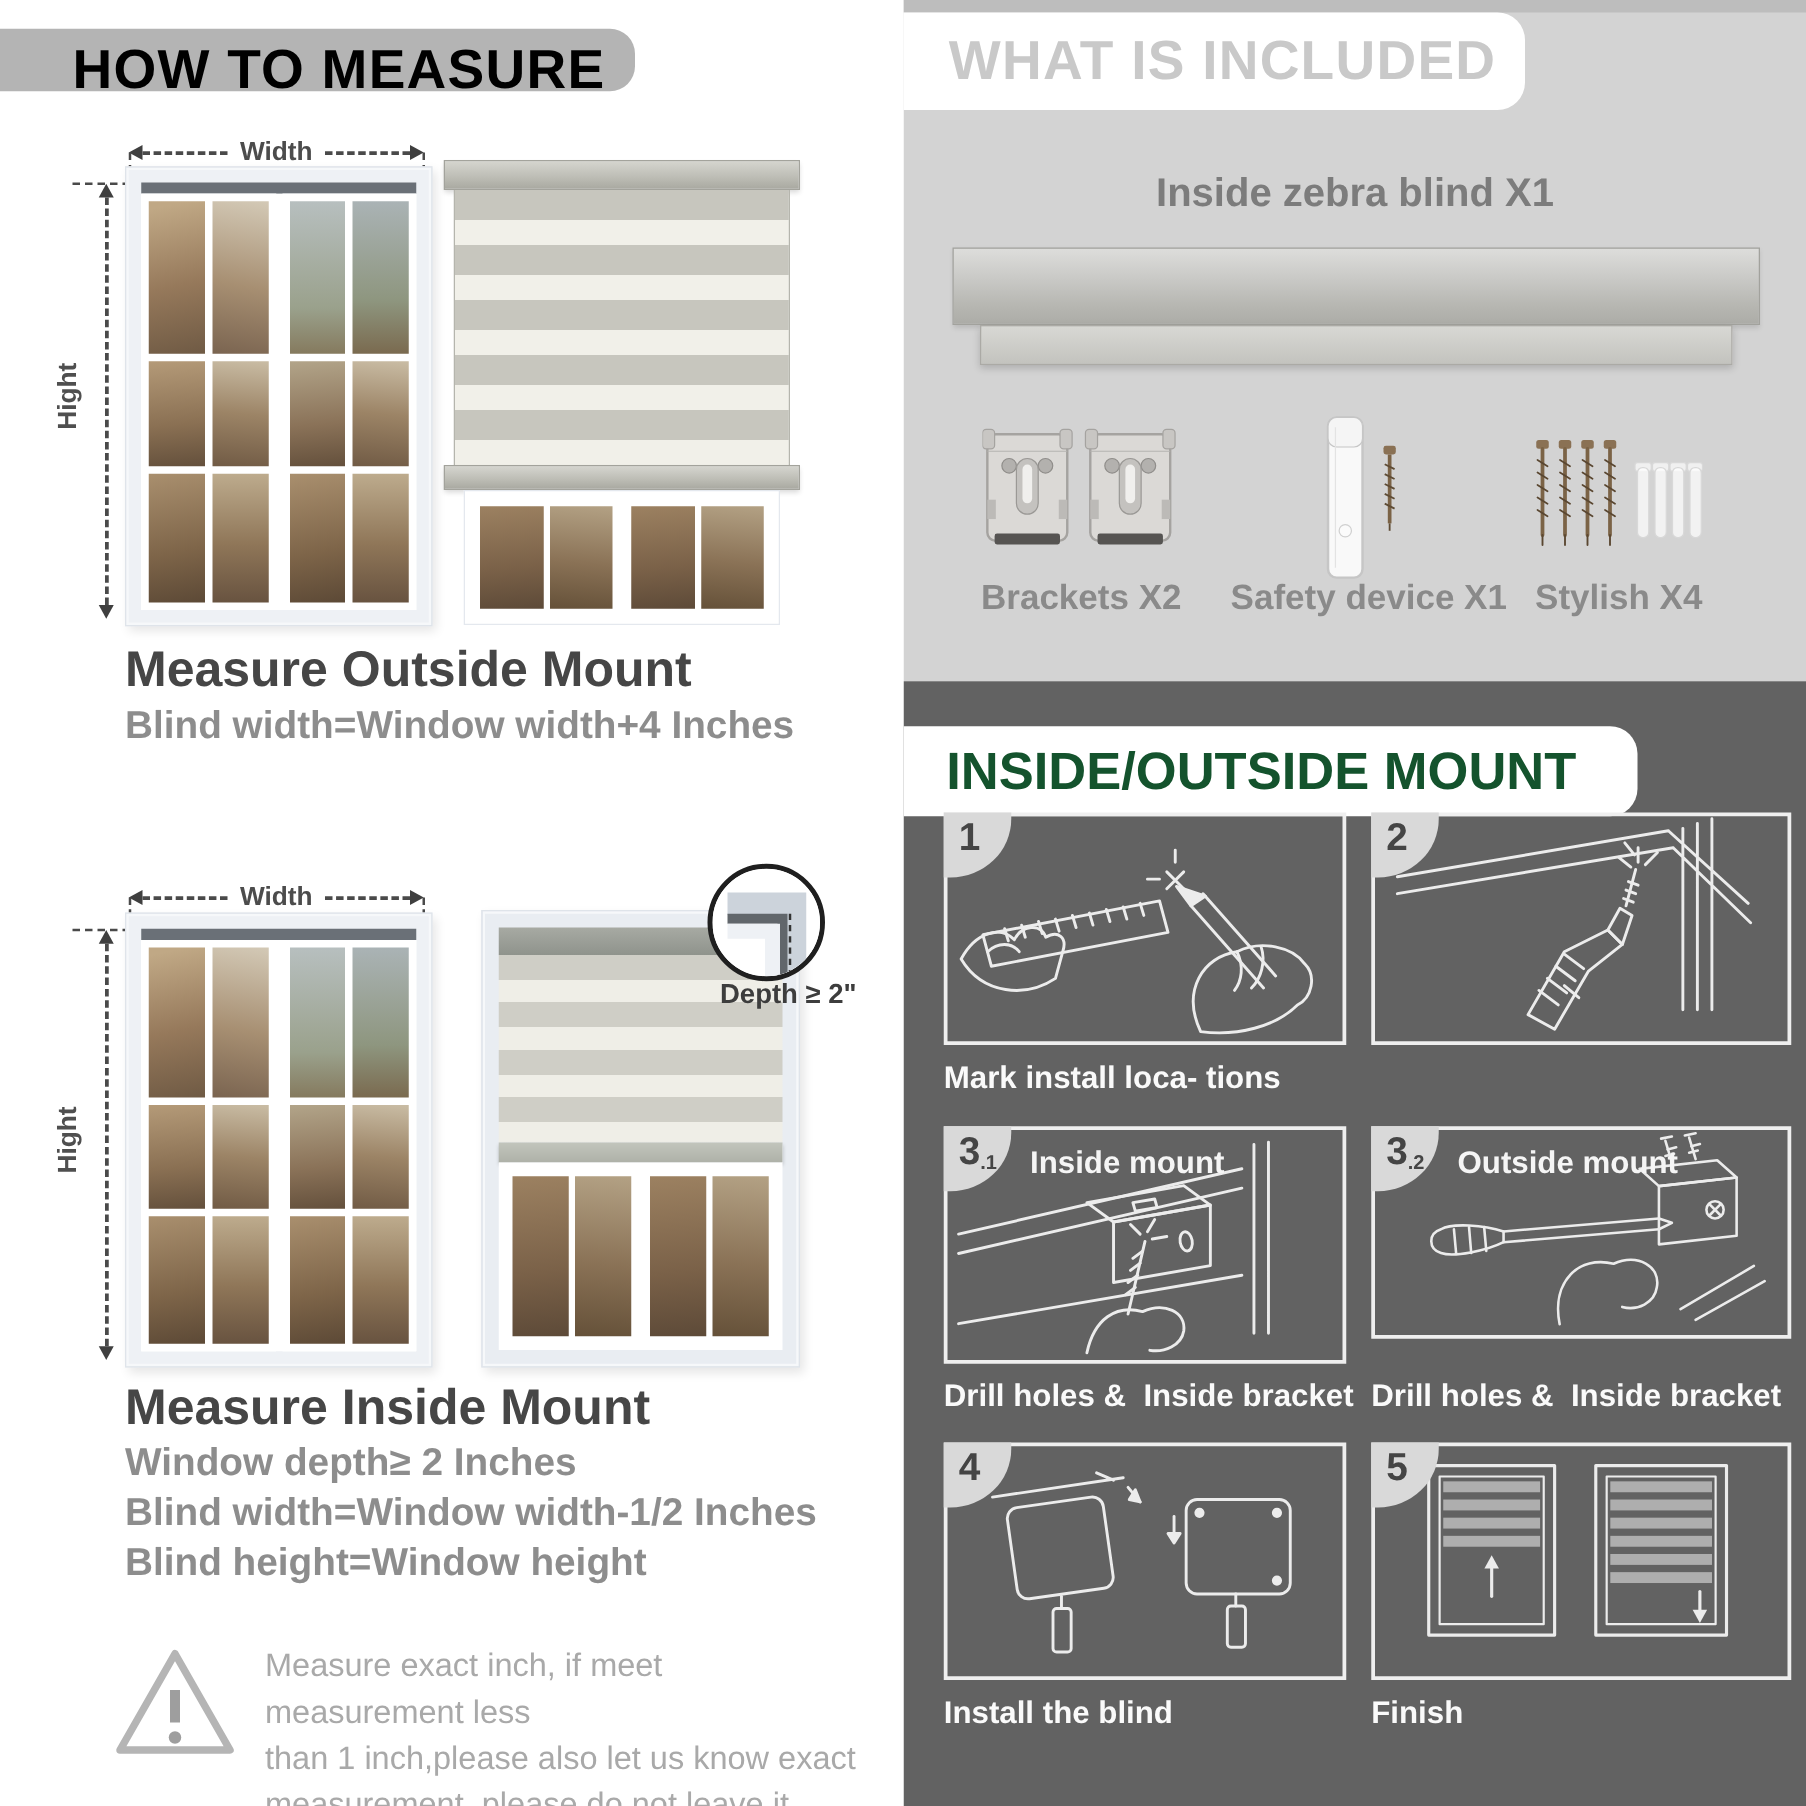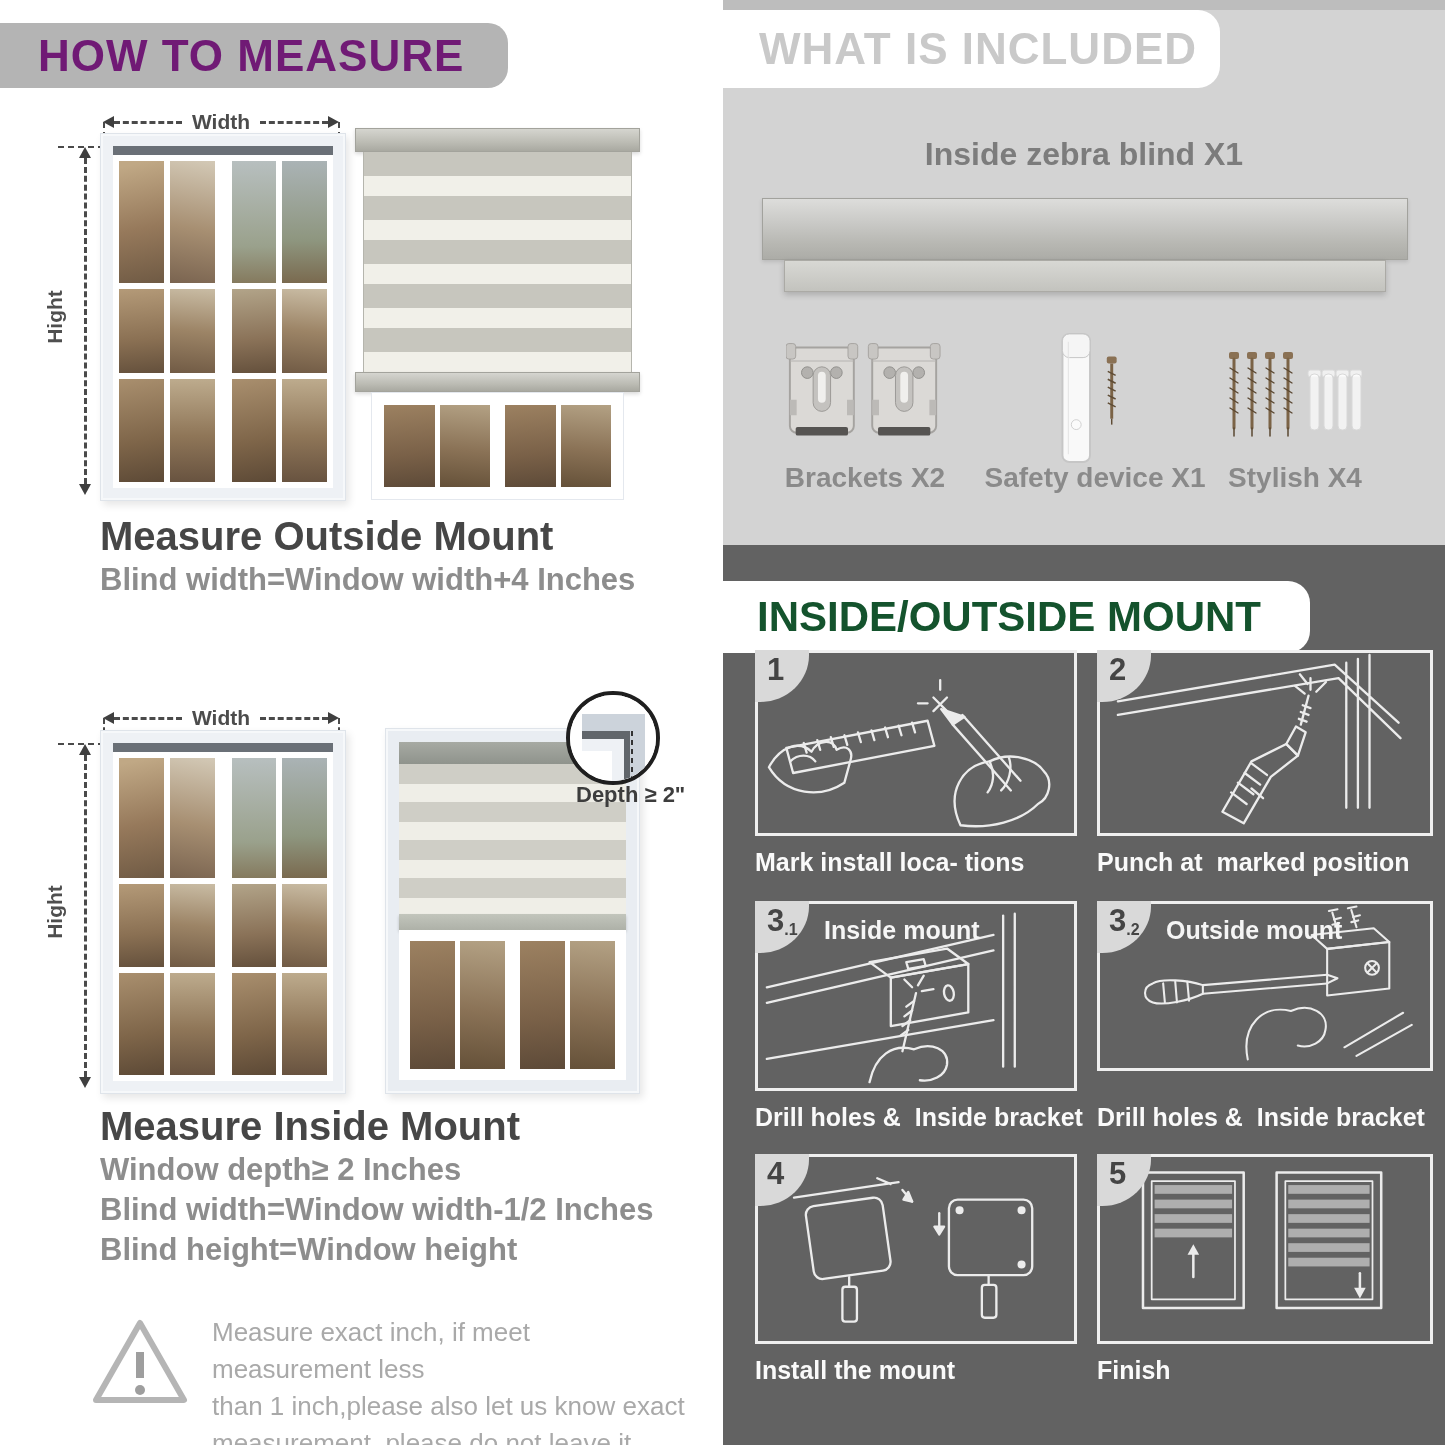--- a/index.html
+++ b/index.html
@@ -1,23 +1,23 @@
 <!DOCTYPE html>
 <html><head>
 <meta charset="utf-8">
 <style>
   html,body{margin:0;padding:0;background:#ffffff;}
   .canvas{position:relative;width:1445px;height:1445px;background:#ffffff;overflow:hidden;
           font-family:"Liberation Sans","DejaVu Sans",sans-serif;}
   .abs{position:absolute;}
 
   
-  .banner-gray{position:absolute;left:0;top:23px;width:508px;height:65px;background:#b4b4b4;
-               border-radius:0 20px 20px 0;color:#701a75;font-size:44px;font-weight:bold;
-               line-height:65px;padding-left:38px;letter-spacing:1px;box-sizing:border-box;}
+  .banner-gray{position:absolute;left:0;top:23px;width:508px;height:50px;background:#b4b4b4;
+               border-radius:0 20px 20px 0;color:#000000;font-size:44px;font-weight:bold;
+               line-height:65px;padding-left:58px;letter-spacing:1px;box-sizing:border-box;}
   .banner-white{position:absolute;background:#ffffff;border-radius:0 22px 22px 0;box-sizing:border-box;font-weight:bold;}
   .banner-included{left:723px;top:10px;width:497px;height:78px;color:#c9c9c9;font-size:44px;line-height:78px;padding-left:36px;letter-spacing:1px;}
   .banner-mount{left:723px;top:581px;width:587px;height:72px;color:#14532d;font-size:42px;line-height:72px;padding-left:34px;}
 
   
   .h-measure{position:absolute;left:100px;font-size:40px;font-weight:bold;color:#464646;}
   .formula{position:absolute;left:100px;font-size:31px;font-weight:bold;color:#8d8d8d;}
 
   
   .harrow{position:absolute;display:flex;align-items:center;height:22px;}
@@ -371,21 +371,20 @@
         <path d="M116,164 L146,112 L182,94 L194,106 L166,128 L138,176 Z"></path>
         <path d="M146,114 l16,12 M139,124 l16,12 M132,134 l16,12 M125,144 l16,12"></path>
         <path d="M182,94 L192,76 L202,82 L194,106 Z"></path>
         <path d="M197,74 L205,44"></path>
         <path d="M195,68 l8,3 M197,61 l8,3 M199,54 l8,3"></path>
         <path d="M207,38 v-12 M201,42 l-10,-8 M213,40 l10,-10 M204,32 l-8,-10"></path>
         <path d="M146,140 l12,10"></path>
       </g>
     </svg>
   </div>
-  <div class="step-caption" style="left:1097px;top:848px;width:348px;">Punch at  marked position</div>
 
   <div class="step-panel" style="left:755px;top:901px;width:322px;height:190px;">
     <div class="badge"><span class="bnum">3</span><span class="bsub">.1</span></div>
     <div class="step-title">Inside mount</div>
     <svg class="step-art" viewBox="0 0 320 190">
       <g fill="none" stroke="#ececec" stroke-width="2.4" stroke-linecap="round" stroke-linejoin="round">
         <path d="M6,86 L240,32 M6,102 L240,48 M250,12 V168 M262,10 V168 M6,160 L240,120"></path>
         <path d="M112,60 L192,46 L214,62 L134,76 Z"></path>
         <path d="M134,76 L214,62 L214,112 L134,126 Z"></path>
         <ellipse cx="194" cy="92" rx="5" ry="8" transform="rotate(-10 194 92)"></ellipse>
@@ -436,21 +435,21 @@
         <circle cx="205" cy="55" r="3" fill="#ececec"></circle>
         <circle cx="269" cy="55" r="3" fill="#ececec"></circle>
         <circle cx="269" cy="111" r="3" fill="#ececec"></circle>
         <path d="M235,122 v10"></path>
         <rect x="228" y="132" width="15" height="34" rx="3"></rect>
         <path d="M184,58 v16"></path>
         <path d="M184,80 l-5,-8 h10 Z" fill="#ececec"></path>
       </g>
     </svg>
   </div>
-  <div class="step-caption" style="left:755px;top:1356px;width:340px;">Install the mount</div>
+  <div class="step-caption" style="left:755px;top:1356px;width:340px;">Install the blind</div>
 
   <div class="step-panel" style="left:1097px;top:1154px;width:336px;height:190px;">
     <div class="badge"><span class="bnum">5</span><span class="bsub"></span></div>
     <svg class="step-art" viewBox="0 0 320 190">
       <g fill="none" stroke="#ececec" stroke-width="2.6" stroke-linecap="round" stroke-linejoin="round">
         <rect x="34" y="16" width="104" height="140"></rect>
         <rect x="43" y="25" width="86" height="122" stroke-width="1.8"></rect>
         <rect x="172" y="16" width="108" height="140"></rect>
         <rect x="181" y="25" width="90" height="122" stroke-width="1.8"></rect>
         <path d="M86,124 V98"></path>

